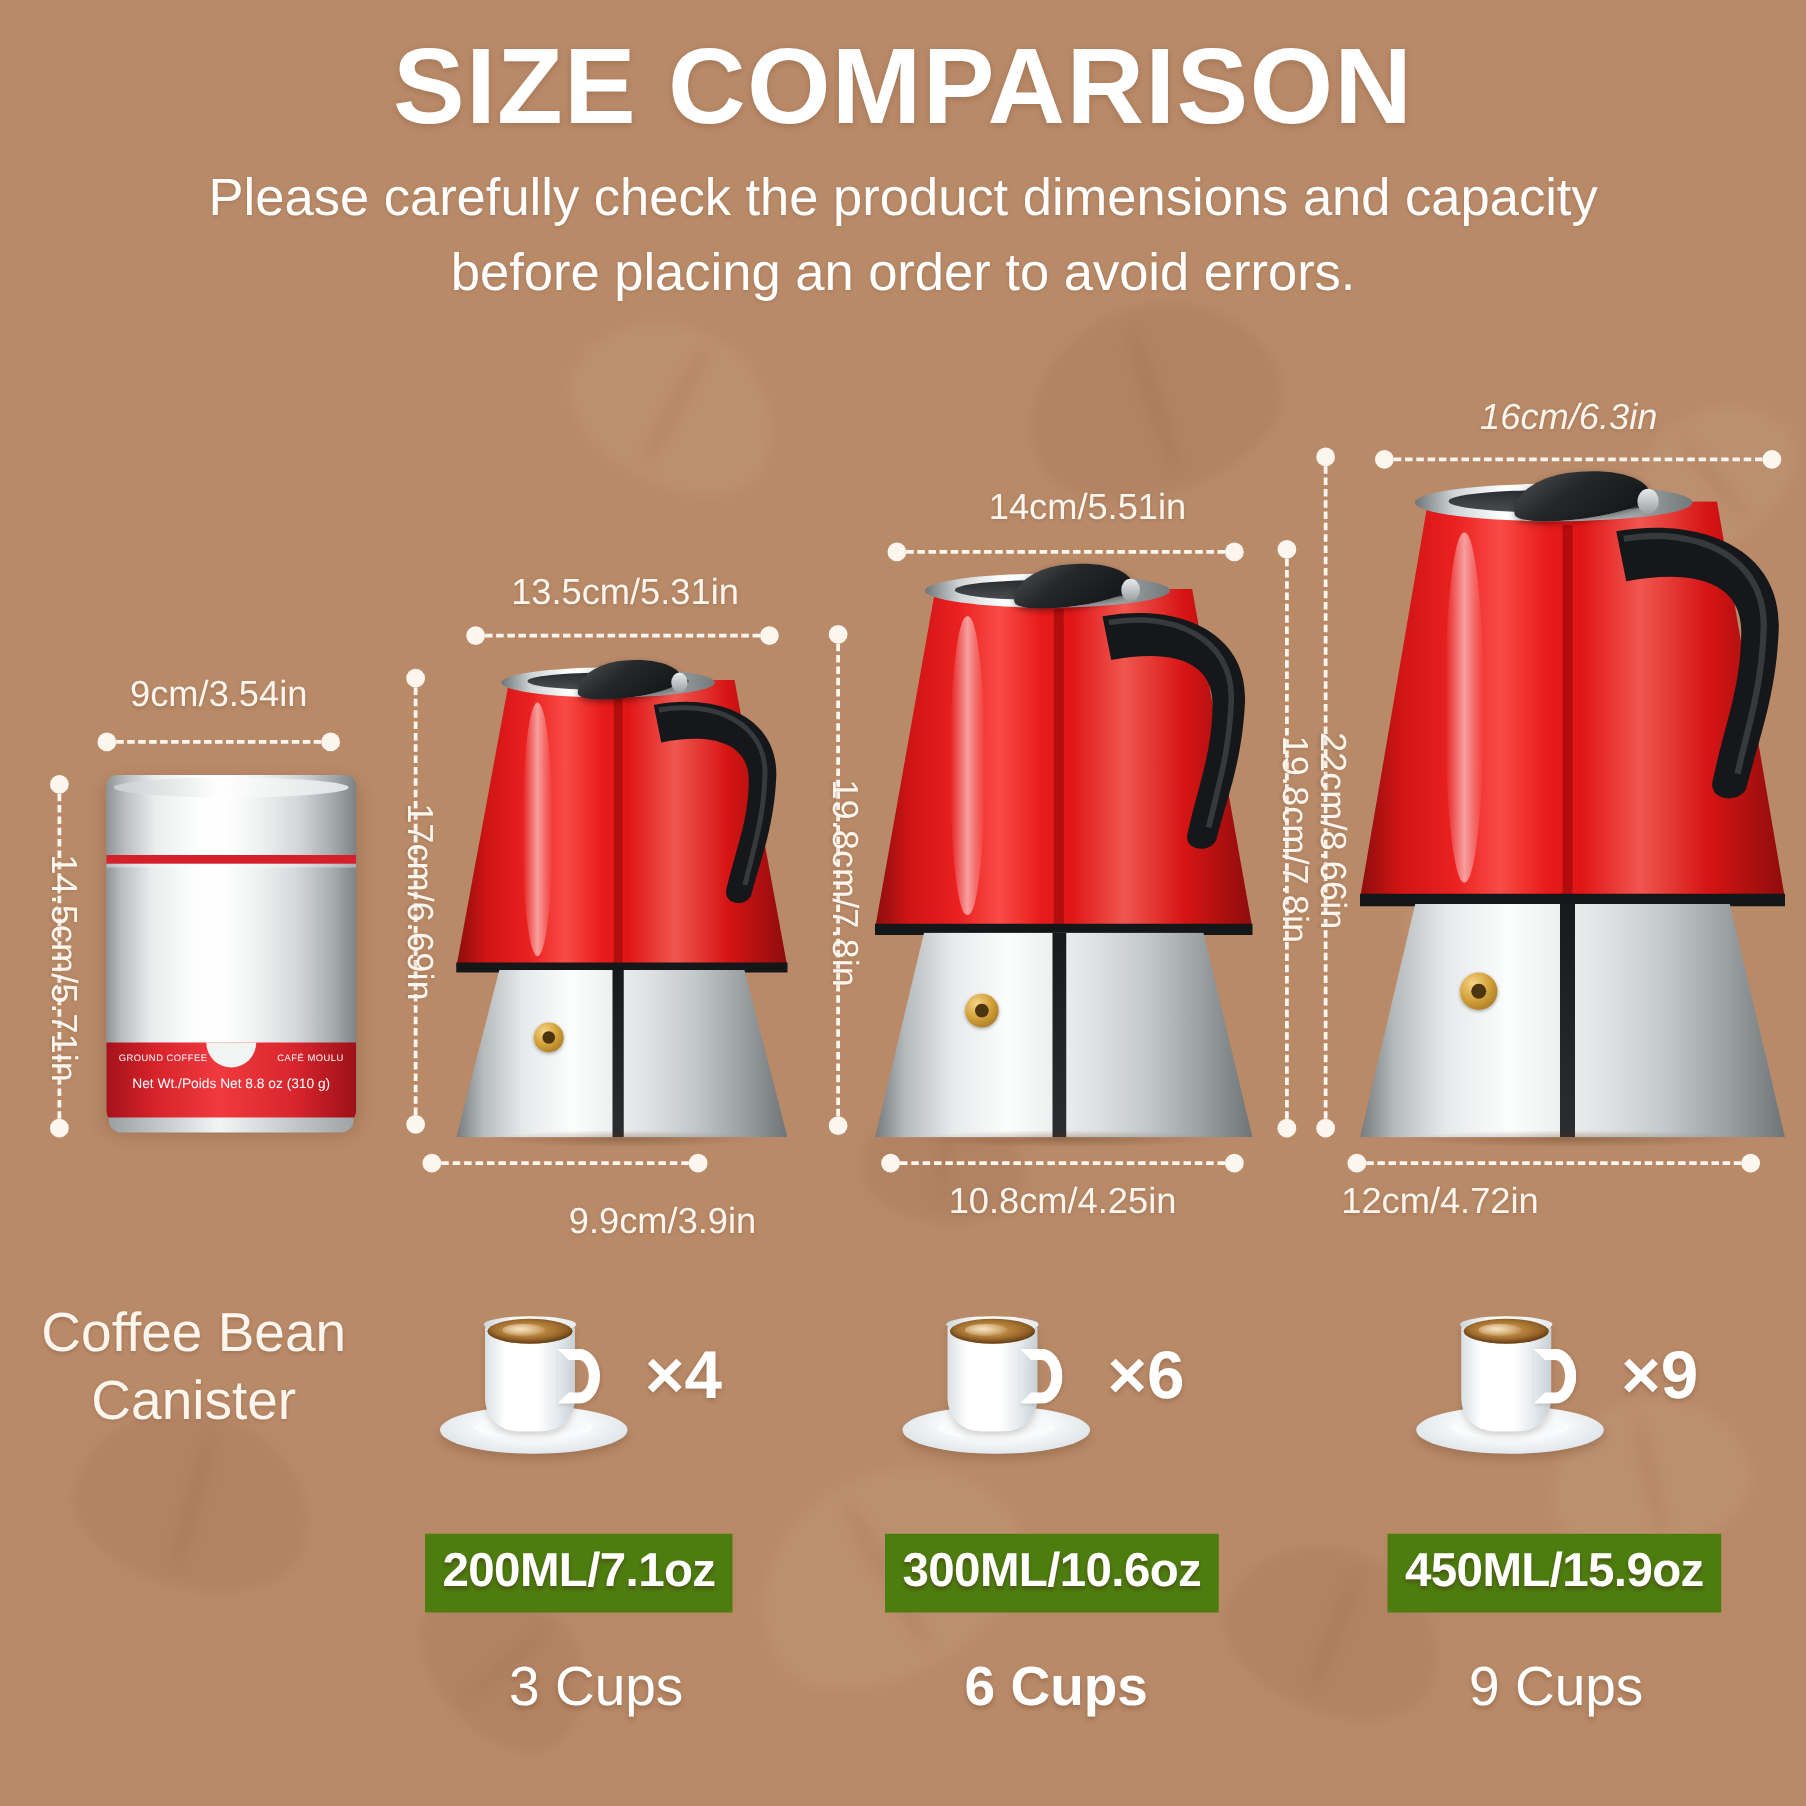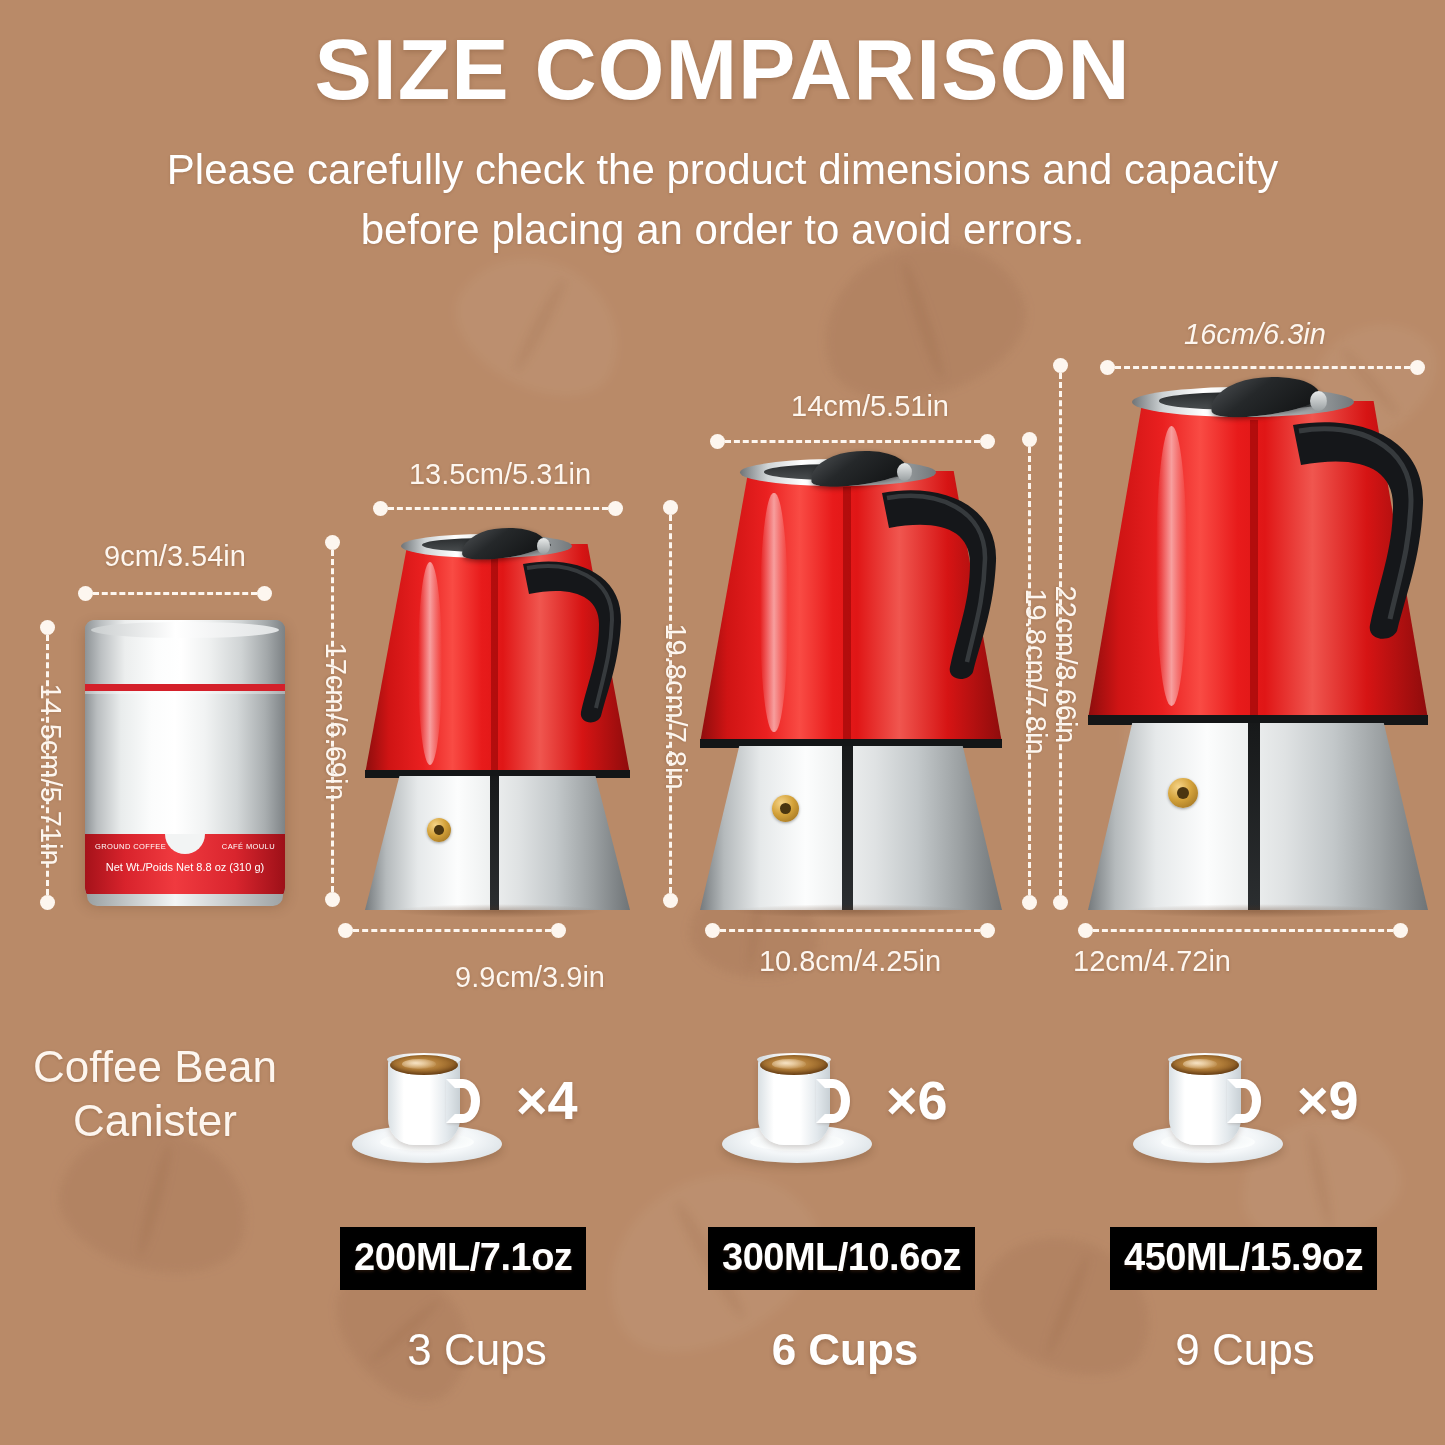--- a/index.html
+++ b/index.html
@@ -31,21 +31,21 @@
 
   
   #header { position:absolute; top:0; left:0; width:1445px; text-align:center; z-index:5; }
   #main-title {
     font-size:86px; font-weight:bold; color:#fff;
     letter-spacing:1px; line-height:1; padding-top:26px;
     text-shadow:0 2px 5px rgba(90,50,25,.25);
     font-stretch:condensed;
   }
   #subtitle {
-    margin-top:28px; font-size:42px; color:#fff; line-height:1.42;
+    margin-top:16px; font-size:42px; color:#fff; line-height:1.42;
     padding:0 118px; font-weight:400;
     text-shadow:0 1px 3px rgba(90,50,25,.2);
   }
 
   
   #stage { position:absolute; inset:0; z-index:4; }
 
   
   .dim-h { position:absolute; height:10px; display:flex; align-items:center; }
   .dim-h .line {
@@ -234,21 +234,21 @@
     position:absolute; right:22px; top:44px; width:34px; height:44px;
     border:9px solid #ffffff; border-left-color:transparent;
     border-radius:0 50% 50% 0;
     box-shadow:1px 1px 3px rgba(70,40,20,.18);
   }
   .cup-x {
     font-size:54px; font-weight:bold; color:#ffffff; margin-left:14px;
     text-shadow:0 2px 4px rgba(90,50,25,.3);
   }
   .cap-badge {
-    position:absolute; background:#000000;
+    position:absolute; background:#4d7c0f;
     color:#ffffff; font-weight:bold; font-size:38px;
     padding:9px 14px 11px; white-space:nowrap;
     text-shadow:0 2px 3px rgba(70,40,20,.45);
     letter-spacing:-0.5px;
   }
   .cups-label {
     position:absolute; color:#ffffff; font-size:44px; white-space:nowrap;
     text-shadow:0 2px 4px rgba(90,50,25,.3);
   }
 </style>

